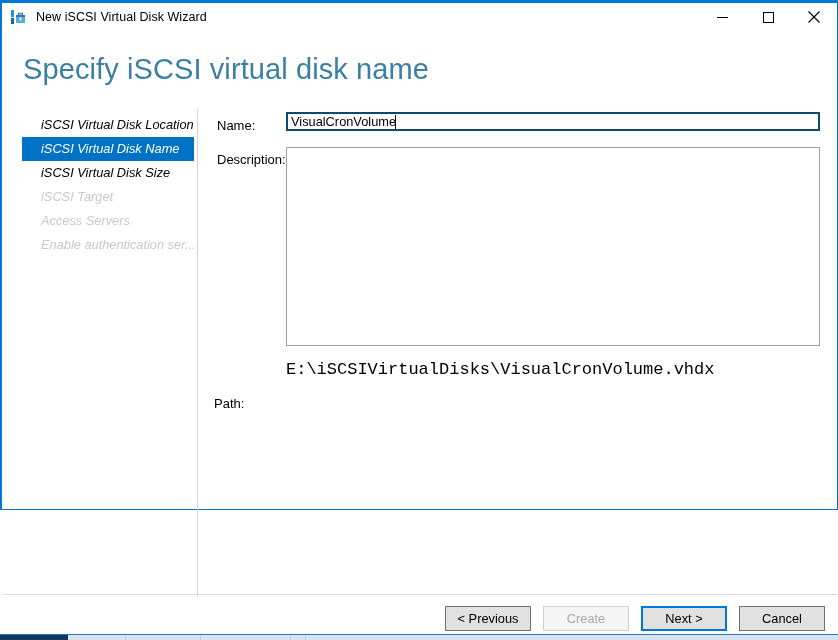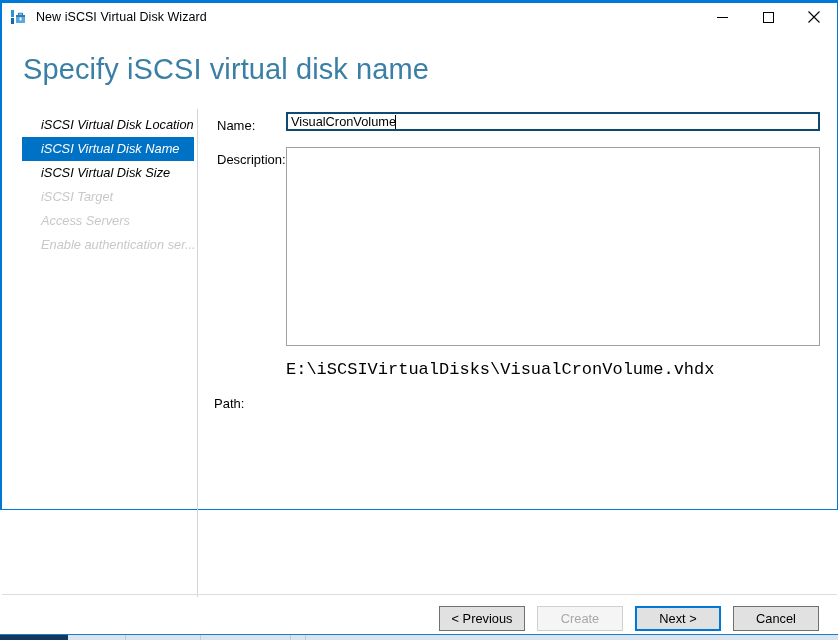--- a/index.html
+++ b/index.html
@@ -202,21 +202,21 @@
   #footer {
     position: absolute;
     left: 0;
     right: 0;
     top: 592px;
     bottom: 0;
     background: #efefef;
   }
   #footer-buttons {
     position: absolute;
-    right: 18px;
+    right: 12px;
     top: 11px;
     display: flex;
     gap: 12px;
   }
   .dlg-btn {
     width: 86px;
     height: 25px;
     box-sizing: border-box;
     font-family: "Liberation Sans", sans-serif;
     font-size: 12.8px;

